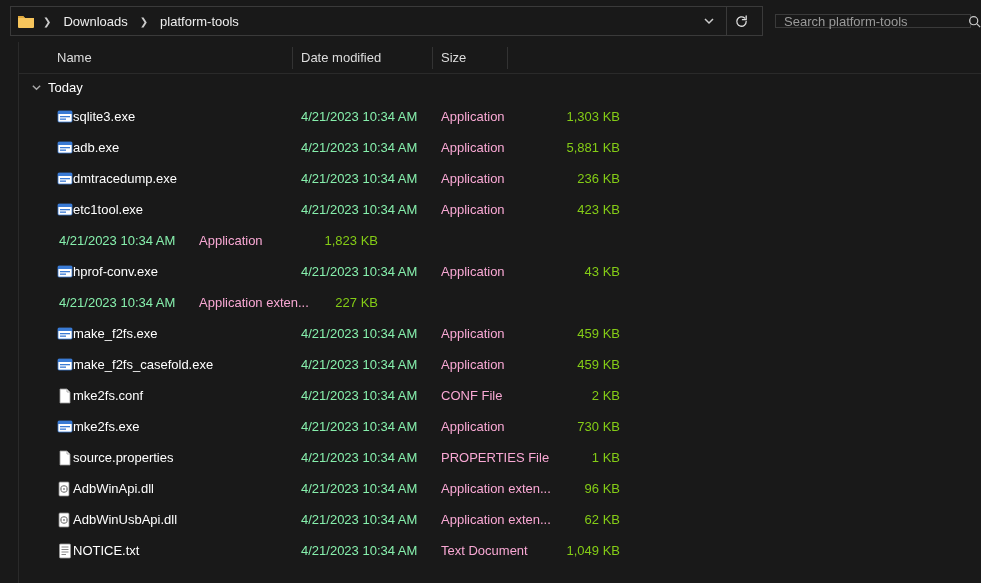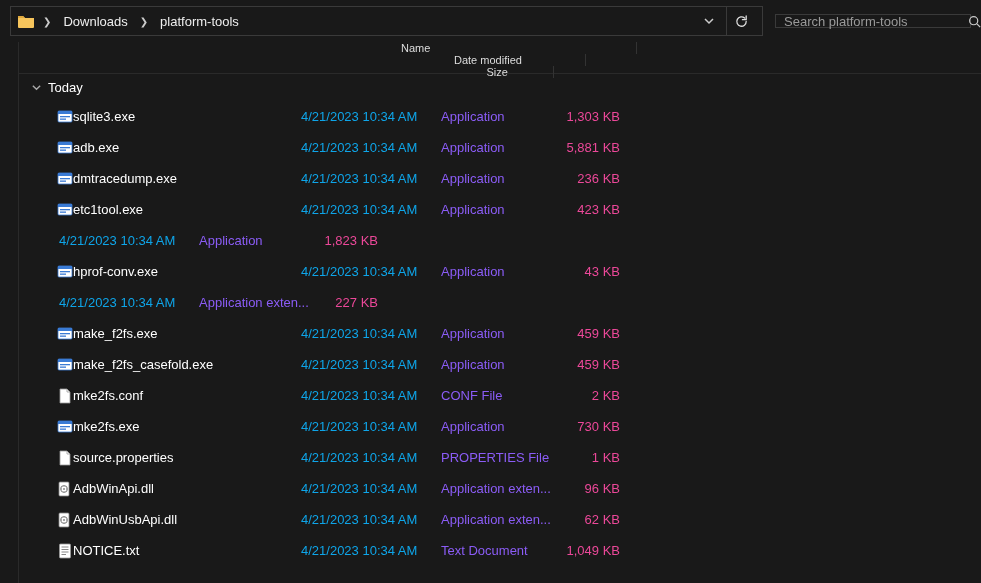--- a/index.html
+++ b/index.html
@@ -82,22 +82,21 @@
       border-right: 1px solid #2a2a2a;
     }
     .file-pane { flex: 1; }
     .columns {
       display: flex;
       align-items: center;
       height: 32px;
       border-bottom: 1px solid #2a2a2a;
       padding-left: 32px;
       color: #dddddd;
-      font-size: 11px;
-      flex-direction: column;
+      font-size: 13px;
     }
     .col-name { width: 242px; padding-left: 6px; border-right: 1px solid #333333; height: 22px; display:flex; align-items:center; }
     .col-date { width: 140px; padding-left: 8px; border-right: 1px solid #333333; height: 22px; display:flex; align-items:center; }
     .col-type { width: 120px; padding-left: 8px; border-right: 1px solid #333333; height: 22px; display:flex; align-items:center; }
     .col-size { width: 75px; padding-left: 8px; border-right: 1px solid #333333; height: 22px; display:flex; align-items:center; }
     .group-header {
       display: flex;
       align-items: center;
       gap: 6px;
       padding: 6px 0 6px 12px;
@@ -111,23 +110,23 @@
       height: 31px;
       padding-left: 32px;
     }
     .cell-name {
       width: 242px;
       display: flex;
       align-items: center;
       padding-left: 6px;
       overflow: hidden; white-space: nowrap; text-overflow: ellipsis;
     }
-    .cell-date { width: 140px; padding-left: 8px; color: #0ea5e9; }
-    .cell-type { width: 120px; padding-left: 8px; color: #8b5cf6; overflow: hidden; white-space: nowrap; text-overflow: ellipsis; }
-    .cell-size { width: 75px; padding-right: 8px; text-align: right; color: #ec4899; }
+    .cell-date { width: 140px; padding-left: 8px; color: #86efac; }
+    .cell-type { width: 120px; padding-left: 8px; color: #f9a8d4; overflow: hidden; white-space: nowrap; text-overflow: ellipsis; }
+    .cell-size { width: 75px; padding-right: 8px; text-align: right; color: #84cc16; }
     .file-icon { width: 16px; height: 16px; flex-shrink: 0; display:flex; align-items:center; justify-content:center; }
     svg { display: block; }
   </style>
 </head>
 <body>
 
 <div class="toolbar">
   <div class="breadcrumb-bar">
     <span class="folder-icon">
       <svg width="18" height="18" viewBox="0 0 18 18">

